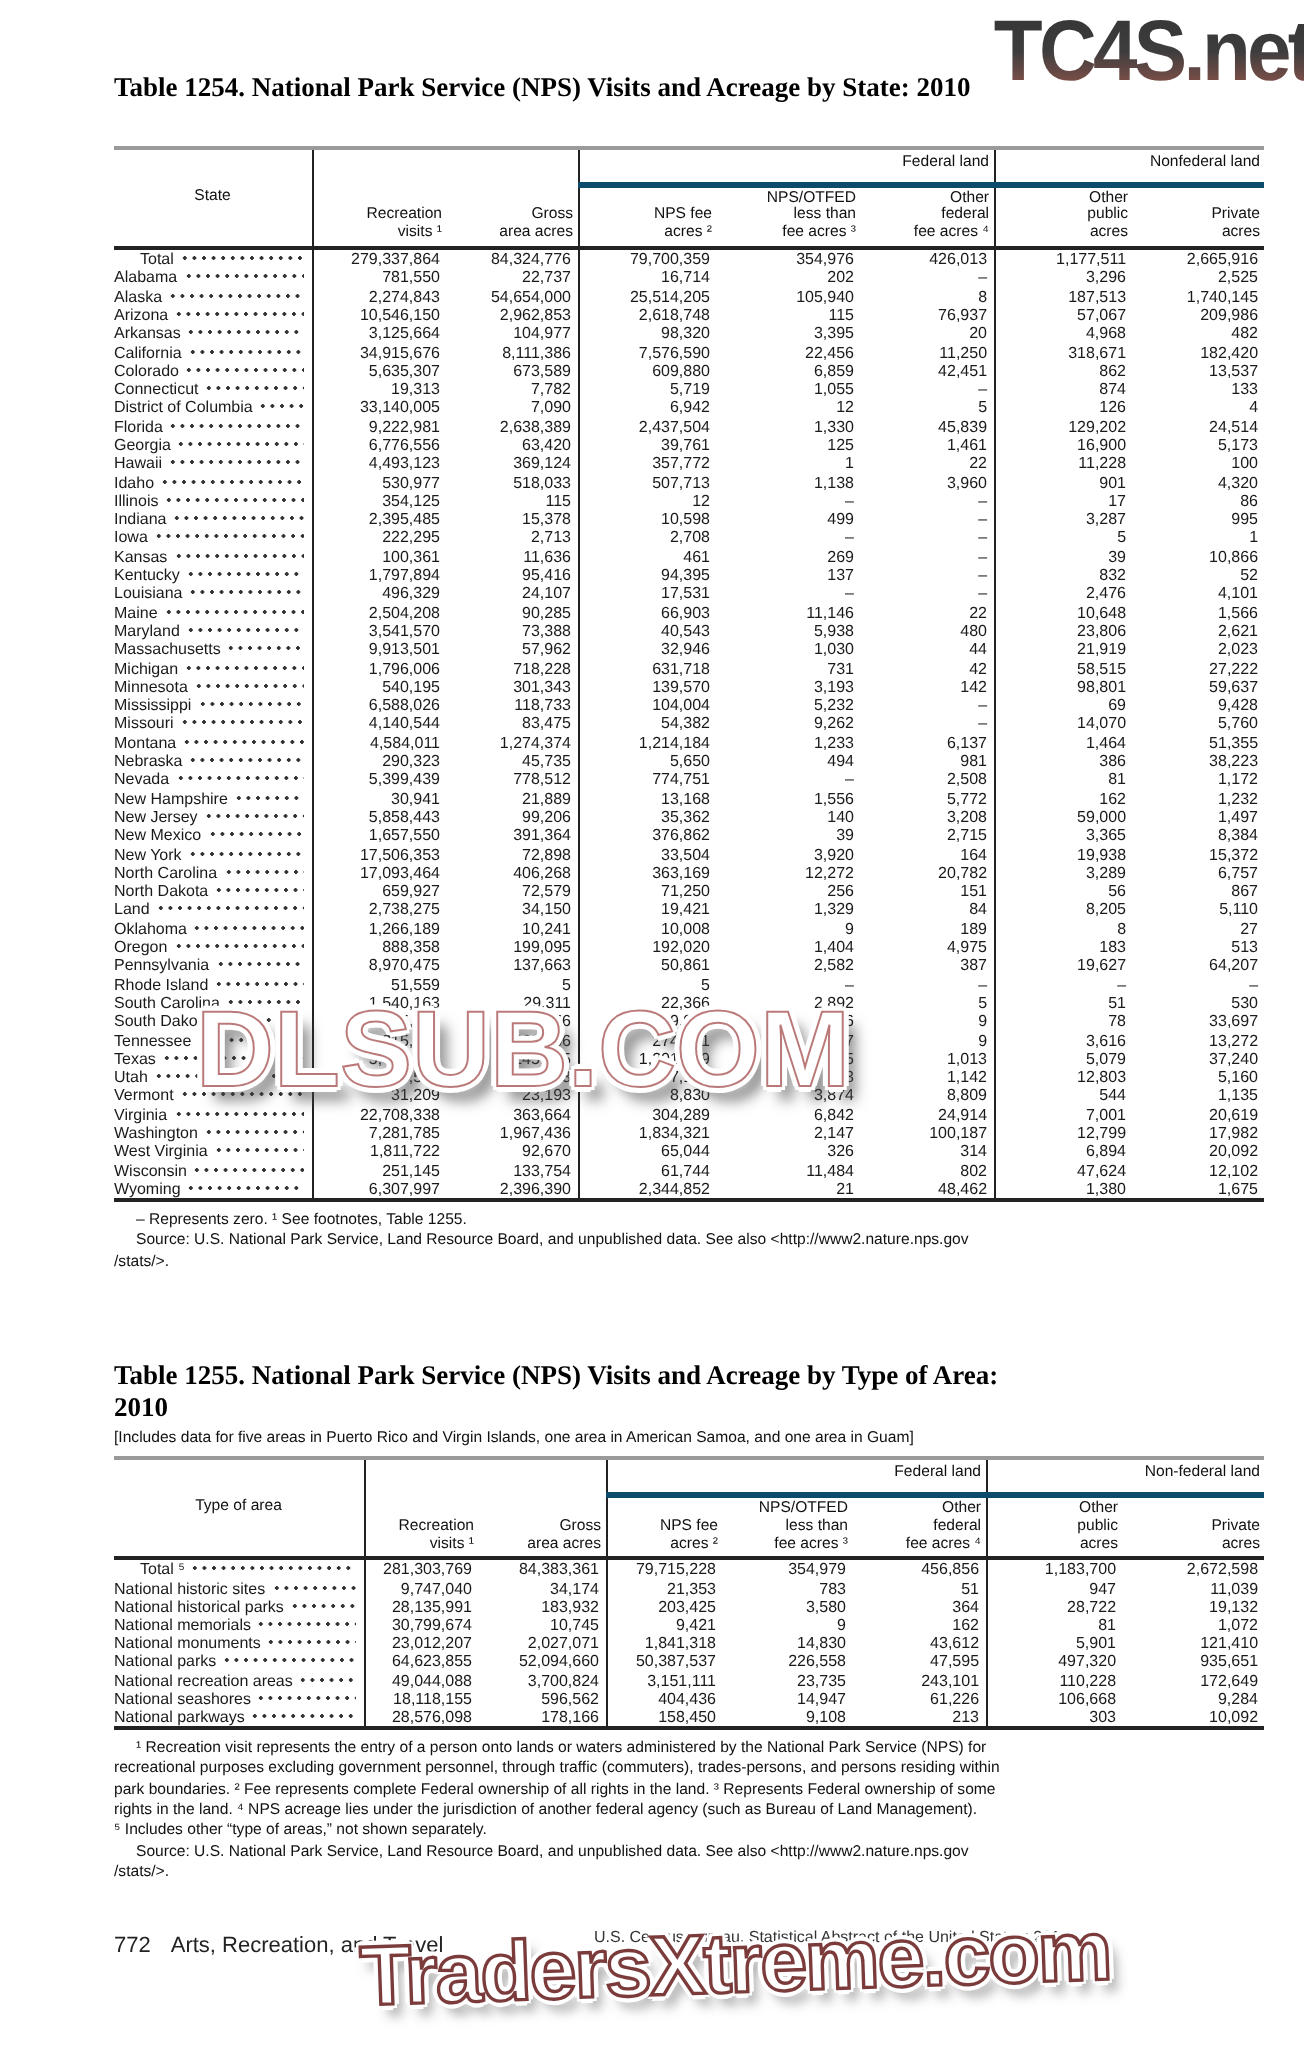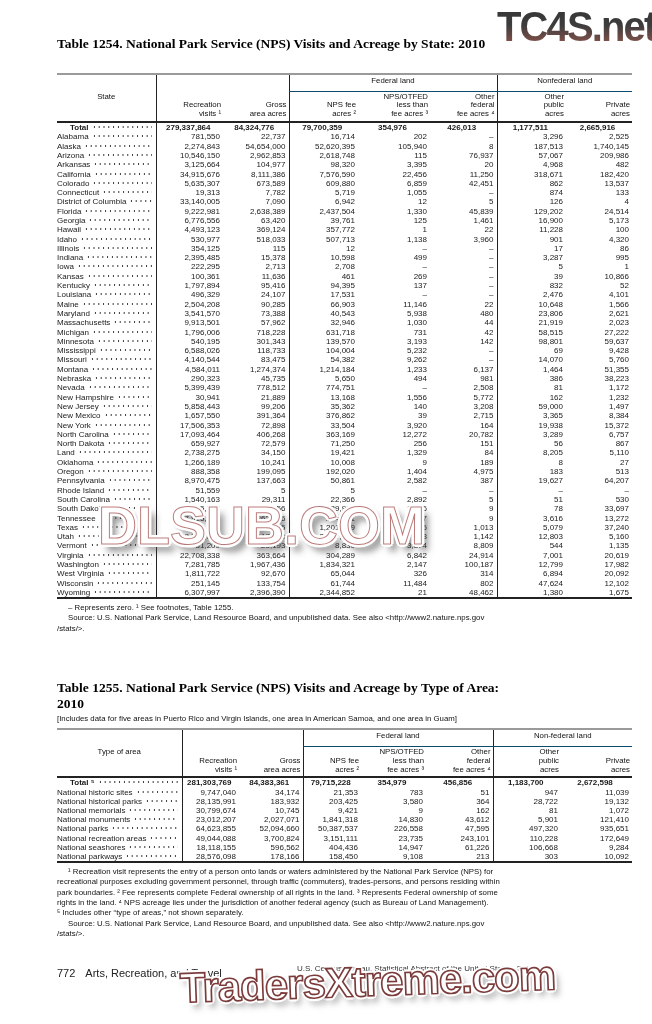--- a/index.html
+++ b/index.html
@@ -16,28 +16,28 @@
   #sect1254 .tbl-title{margin-bottom:21px;}
   .bracket-note{font-size:7.8px;line-height:10px;margin:3px 0 4px 0;color:#111;}
 
   
   table.tbl{border-collapse:collapse;table-layout:fixed;width:575px;
             border-top:2px solid #9a9a9a;border-bottom:2px solid #222;}
   table.tbl thead{border-bottom:2px solid #222;}
   table.tbl th{font-weight:400;font-size:7.8px;line-height:8.8px;padding:1px 2px 2px 2px;
                vertical-align:bottom;text-align:right;white-space:pre-line;color:#111;}
   table.tbl th.state-h{text-align:center;vertical-align:middle;}
-  table.tbl th.grp{text-align:center;vertical-align:top;border-bottom:1px solid #0c4a6e;padding-top:2px;height:12px;}
+  table.tbl th.grp{vertical-align:top;border-bottom:3px solid #0c4a6e;padding-top:2px;height:12px;}
   table.tbl th.sp{height:12px;}
   table.tbl td{font-size:8px;line-height:9px;height:9.3px;padding:0 3px 0 0;
                white-space:nowrap;overflow:hidden;}
   #sect1255 table.tbl td{height:9.2px;}
   table.tbl td.num{text-align:right;}
   table.tbl .vl{border-left:1px solid #222;}
-  table.tbl tr.bold td{font-weight:700;text-align:center;}
+  table.tbl tr.bold td{font-weight:400;}
   td.labc{padding:0 1px 0 1px;}
   .lab{display:flex;align-items:flex-end;}
   .lab .ind-sp{display:inline-block;width:13px;}
   .lab .dots{flex:1;margin:0 1px 1px 3px;height:8px;
              background-image:radial-gradient(circle,#333 0.8px,transparent 0.95px);
              background-size:4.8px 8px;background-position:0 80%;background-repeat:repeat-x;}
 
   
   .fn-block{margin-top:4px;font-size:7.8px;line-height:10.3px;color:#111;}
   .fn-line{white-space:nowrap;}
@@ -150,21 +150,21 @@
             </tr>
             <tr>
               <td class="labc">
                 <div class="lab">
                   <span class="nm">Alaska</span>
                   <span class="dots"></span>
                 </div>
               </td>
               <td class="num vl">2,274,843</td>
               <td class="num">54,654,000</td>
-              <td class="num vl">52,620,395</td>
+              <td class="num vl">25,514,205</td>
               <td class="num">105,940</td>
               <td class="num">8</td>
               <td class="num vl">187,513</td>
               <td class="num">1,740,145</td>
             </tr>
             <tr>
               <td class="labc">
                 <div class="lab">
                   <span class="nm">Arizona</span>
                   <span class="dots"></span>

